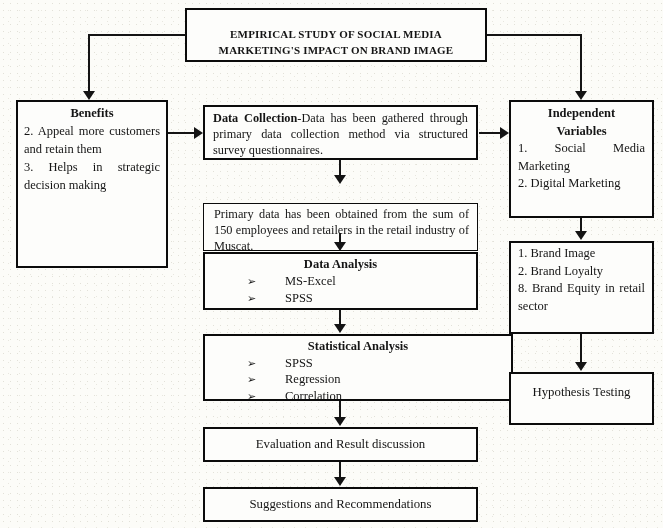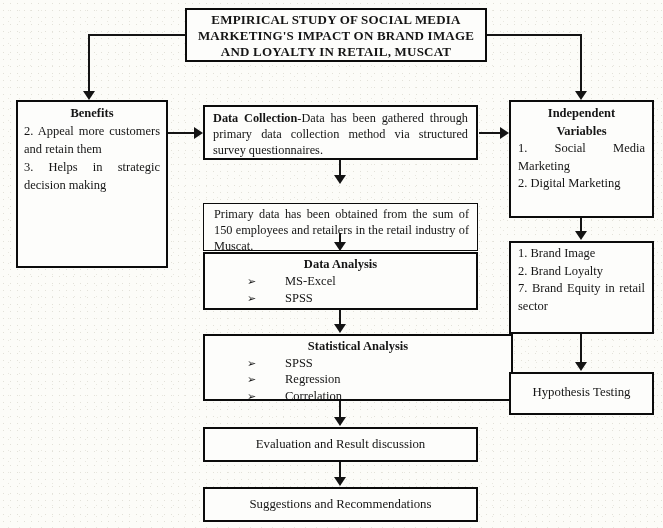--- a/index.html
+++ b/index.html
@@ -39,22 +39,22 @@
   .arr-r {
     position: absolute; width: 0; height: 0;
     border-top: 6px solid transparent;
     border-bottom: 6px solid transparent;
     border-left: 9px solid #141414;
   }
 
   
   .title-box {
     left: 185px; top: 8px; width: 302px; height: 54px;
-    border-width: 2.4px; padding-top: 2px;
-    font-size: 13px; font-weight: bold; text-align: center; line-height: 16px;
+    border-width: 2.4px; padding-top: 16px;
+    font-size: 11px; font-weight: bold; text-align: center; line-height: 16px;
     letter-spacing: .2px;
   }
   .title-box span { display: block; }
 
   
   .benefits-box {
     left: 16px; top: 100px; width: 152px; height: 168px;
     border-width: 2.4px; padding: 2px 6px 0 6px;
     font-size: 12.5px; line-height: 18px;
   }
@@ -93,21 +93,21 @@
     border-width: 2.4px; padding: 3px 7px 0 7px;
     font-size: 12.5px; line-height: 17.5px;
   }
   .iv-box .hd { max-width: 100px; margin: 0 auto; }
   .dv-box {
     left: 509px; top: 241px; width: 145px; height: 93px;
     border-width: 2.2px; padding: 2px 7px 0 7px;
     font-size: 12.5px; line-height: 17.5px;
   }
   .hy-box {
-    left: 509px; top: 372px; width: 145px; height: 43px;
+    left: 509px; top: 372px; width: 145px; height: 53px;
     border-width: 2.2px; font-size: 12.8px; line-height: 37px; text-align: center;
   }
 
   ul.marks { list-style: none; padding-left: 34px; }
   ul.marks li { white-space: nowrap; }
   ul.marks .mk {
     display: inline-block; width: 38px; font-size: 11px;
   }
 </style>
 </head>
@@ -194,21 +194,21 @@
     <div class="just">1. Social Media Marketing</div>
     <div class="just">2. Digital Marketing</div>
   </div>
 
   <div class="line" style="left:580px; top:218px; width:2px; height:13px;"></div>
   <div class="arr-d" style="left:575px; top:231px;"></div>
 
   <div class="box dv-box">
     <div>1. Brand Image</div>
     <div>2. Brand Loyalty</div>
-    <div class="just">7. Brand Equity in retail sector</div>
+    <div class="just">8. Brand Equity in retail sector</div>
   </div>
 
   <div class="line" style="left:580px; top:334px; width:2px; height:29px;"></div>
   <div class="arr-d" style="left:575px; top:362px;"></div>
 
   <div class="box hy-box">
     <span>Hypothesis Testing</span>
   </div>
 
 </div>

